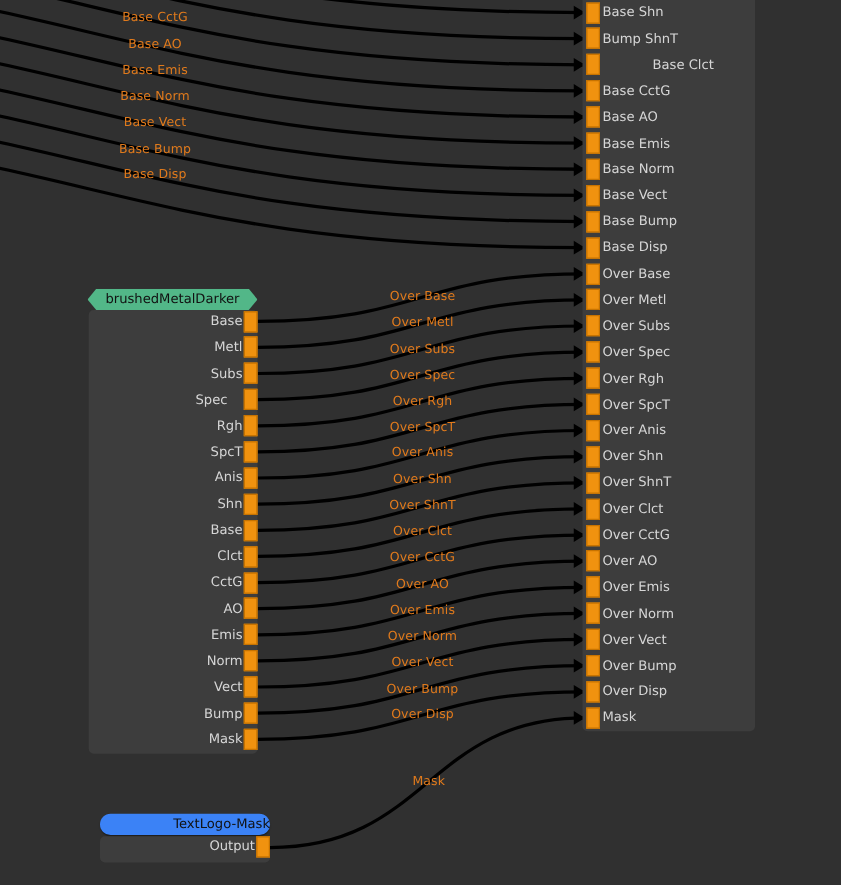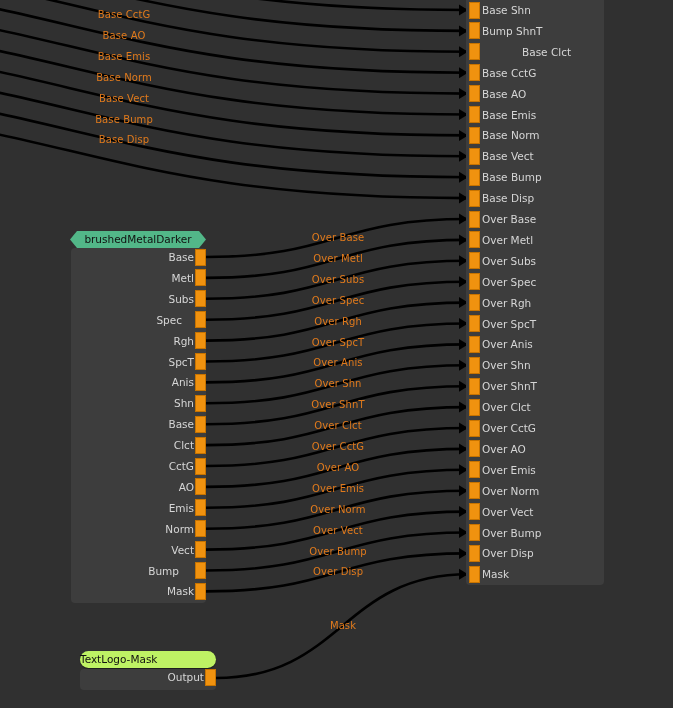--- a/index.html
+++ b/index.html
@@ -24,21 +24,21 @@
     position:absolute; font-size:10.5px; color:#d6d6d6; white-space:nowrap; line-height:14px;
   }
   .left-port-label { text-align:right; width:90px; }
   #bm-header {
     position:absolute; left:70px; top:231px; width:136px; height:17px;
     background:#52b788; color:#111; font-size:10.5px; text-align:center; line-height:17px;
     clip-path:polygon(7px 0, calc(100% - 7px) 0, 100% 50%, calc(100% - 7px) 100%, 7px 100%, 0 50%);
   }
   #tl-header {
     position:absolute; left:80px; top:651px; width:136px; height:17px;
-    background:#bef264; color:#111; font-size:10.5px; text-align:left; line-height:17px;
+    background:#3b82f6; color:#111; font-size:10.5px; text-align:right; line-height:17px;
     border-radius:9px; box-shadow:0 1px 1px rgba(0,0,0,0.4);
   }
 </style>
 </head>
 <body>
 
 <svg id="wires" xmlns="http://www.w3.org/2000/svg">
     <path d="M-330,-85 C69,-85 69,10 468,10" stroke="#000000" stroke-width="2.6" fill="none"></path>
     <polygon points="459,4.5 468,10 459,15.5" fill="#000000"></polygon>
     <path d="M-330,-64.1 C69,-64.1 69,30.9 468,30.9" stroke="#000000" stroke-width="2.6" fill="none"></path>
@@ -186,21 +186,21 @@
     <span class="port-label left-port-label" style="left: 104px; top: 459px;">CctG</span>
     <div class="port" style="left: 195px; top: 478.4px;"></div>
     <span class="port-label left-port-label" style="left: 104px; top: 479.9px;">AO</span>
     <div class="port" style="left: 195px; top: 499.3px;"></div>
     <span class="port-label left-port-label" style="left: 104px; top: 500.8px;">Emis</span>
     <div class="port" style="left: 195px; top: 520.2px;"></div>
     <span class="port-label left-port-label" style="left: 104px; top: 521.7px; text-align: right;">Norm</span>
     <div class="port" style="left: 195px; top: 541.1px;"></div>
     <span class="port-label left-port-label" style="left: 104px; top: 542.6px;">Vect</span>
     <div class="port" style="left: 195px; top: 562px;"></div>
-    <span class="port-label left-port-label" style="left: 89px; top: 563.5px;">Bump</span>
+    <span class="port-label left-port-label" style="left: 104px; top: 563.5px;">Bump</span>
     <div class="port" style="left: 195px; top: 582.9px;"></div>
     <span class="port-label left-port-label" style="left: 104px; top: 584.4px;">Mask</span>
   </div>
 
 <div id="tl-header">
   <span>TextLogo-Mask</span>
 </div>
 <div class="node-body" style="left:80px; top:669px; width:136px; height:21px;"></div>
 <span class="port-label left-port-label" style="left:114px; top:670px;">Output</span>
 <div class="port" style="left:205px; top:669px;"></div>

